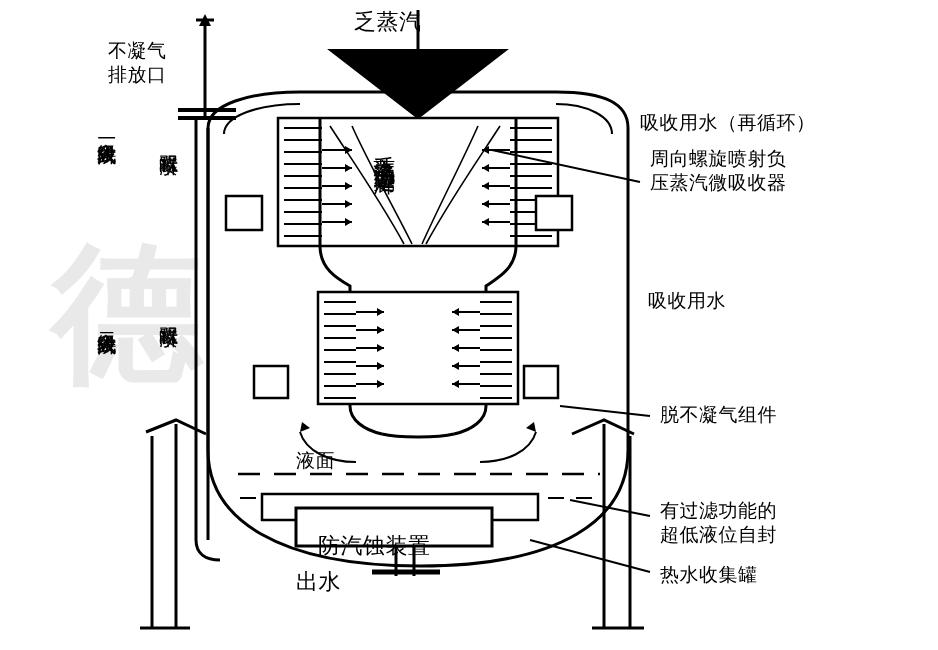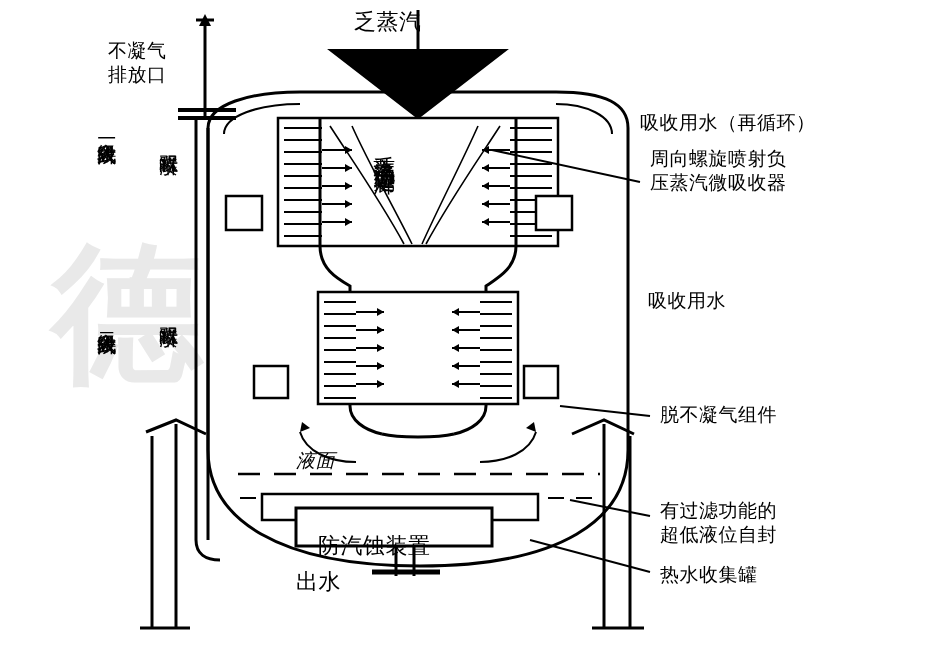--- a/index.html
+++ b/index.html
@@ -257,18 +257,18 @@
 
     <div class="lbl" style="left:650px; top:146px;">周向螺旋喷射负
 压蒸汽微吸收器</div>
     <div class="lbl" style="left:640px; top:110px;">吸收用水（再循环）</div>
     <div class="lbl" style="left:648px; top:288px;">吸收用水</div>
     <div class="lbl" style="left:660px; top:402px;text-align:right;">脱不凝气组件</div>
     <div class="lbl" style="left:660px; top:498px;">有过滤功能的
 超低液位自封</div>
     <div class="lbl" style="left:660px; top:562px;">热水收集罐</div>
 
-    <div class="lbl" style="left:296px; top:448px;font-style:italic;">液面</div>
+    <div class="lbl" style="left:296px; top:448px;">液面</div>
     <div class="lbl big" style="left:318px; top:532px;">防汽蚀装置</div>
     <div class="lbl big" style="left:296px; top:568px;">出水</div>
   </div>
 
 </div>
 
 </body></html>

